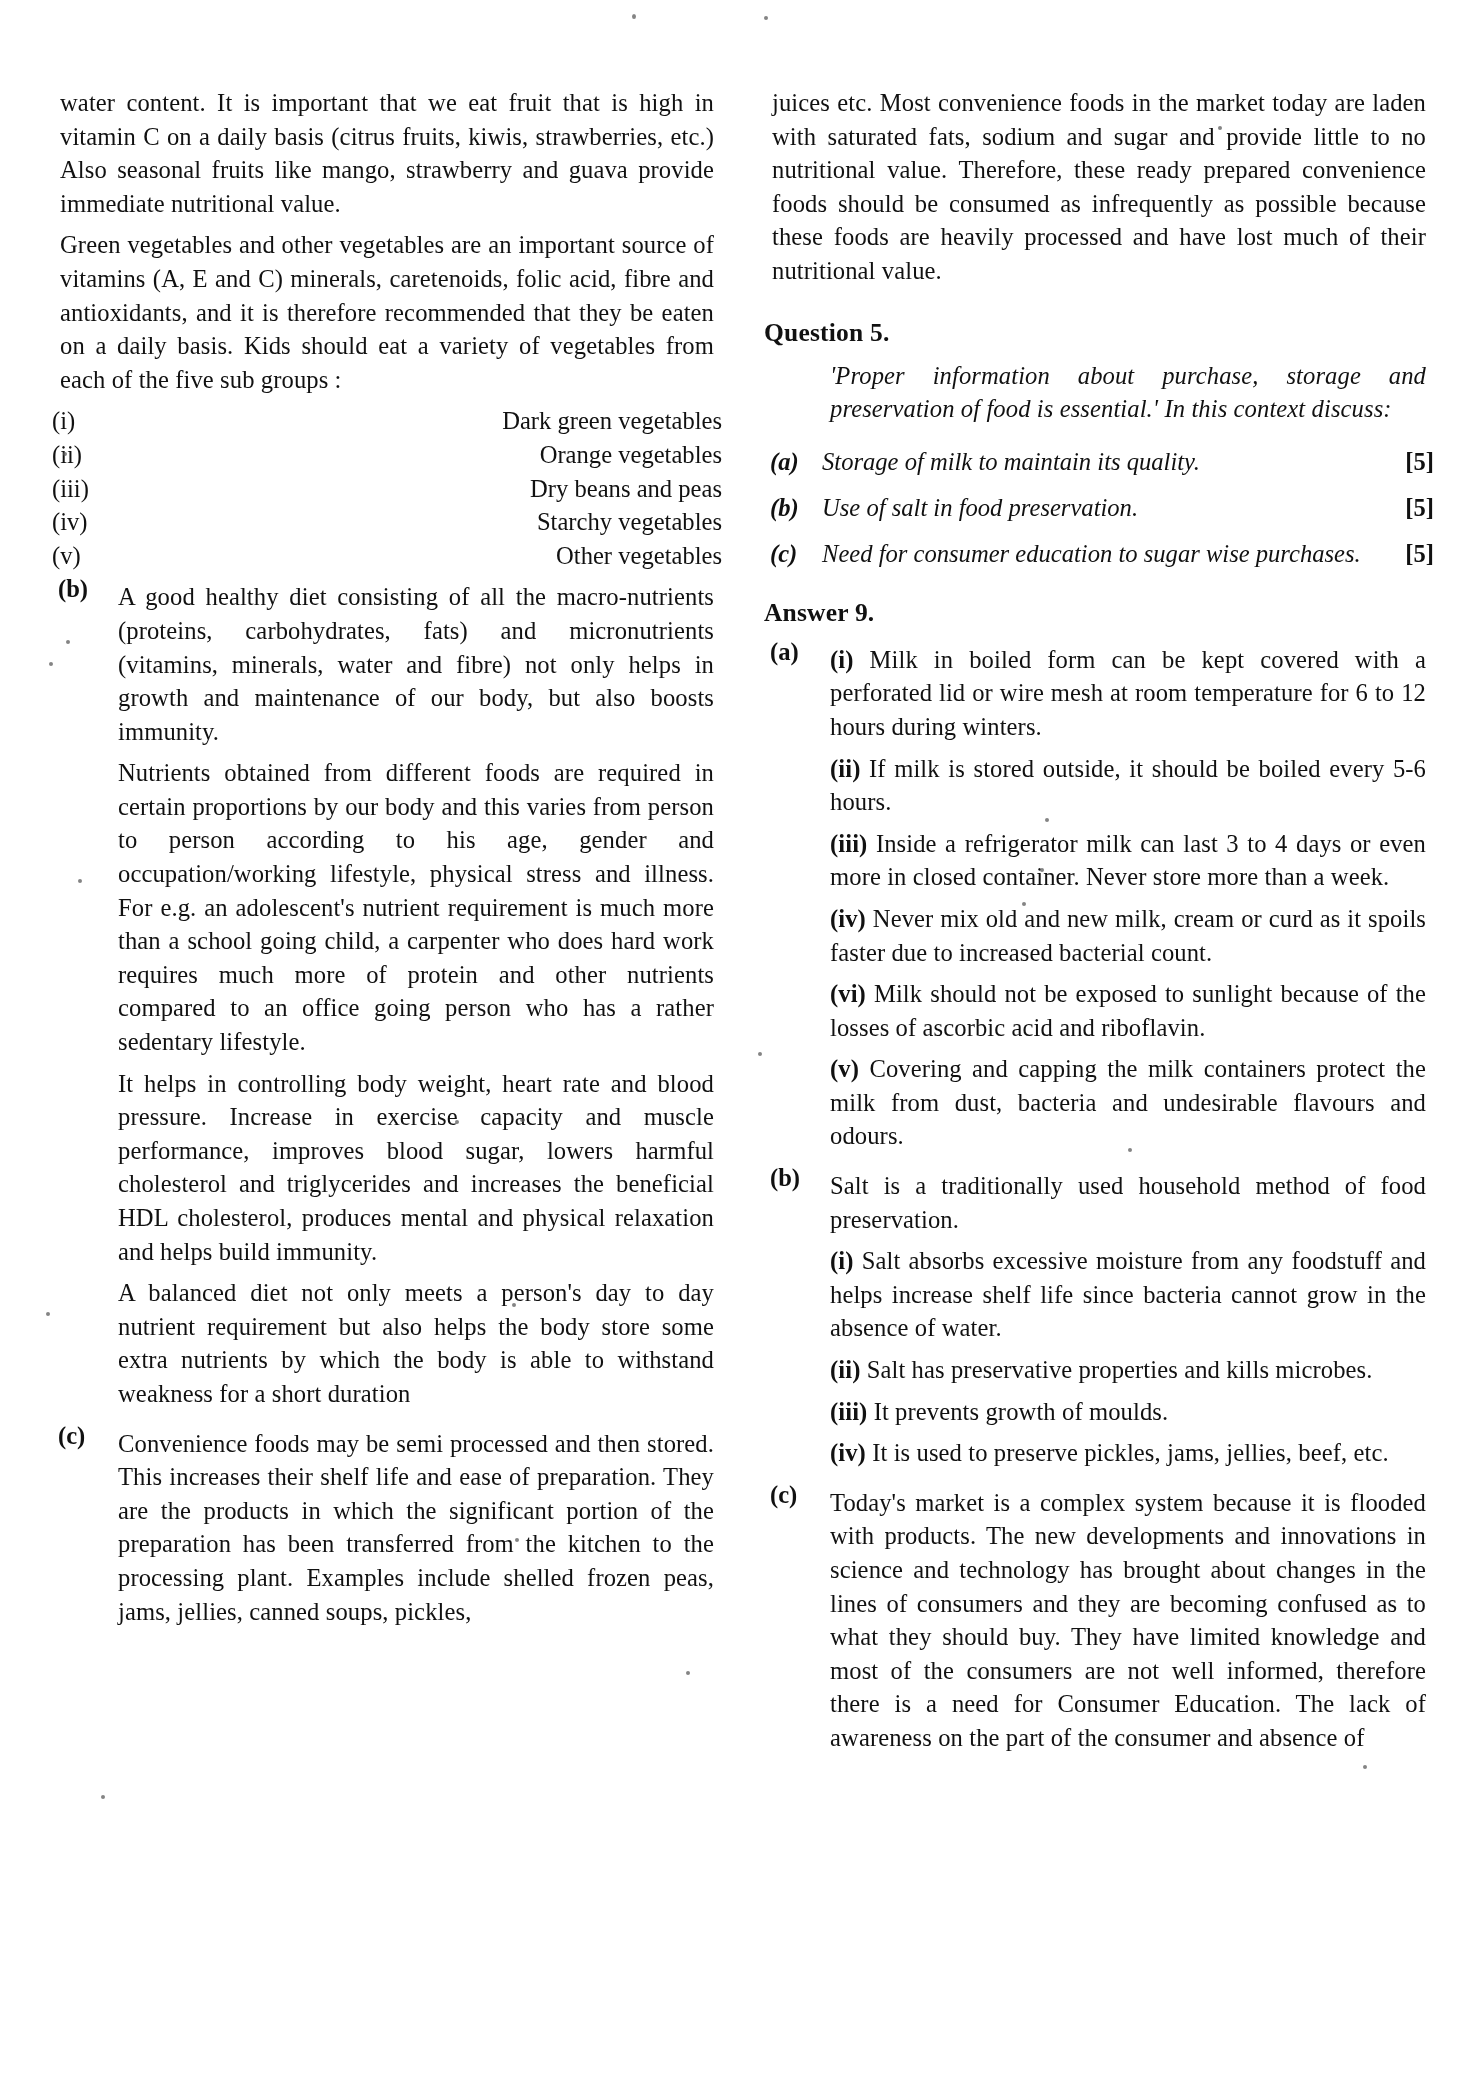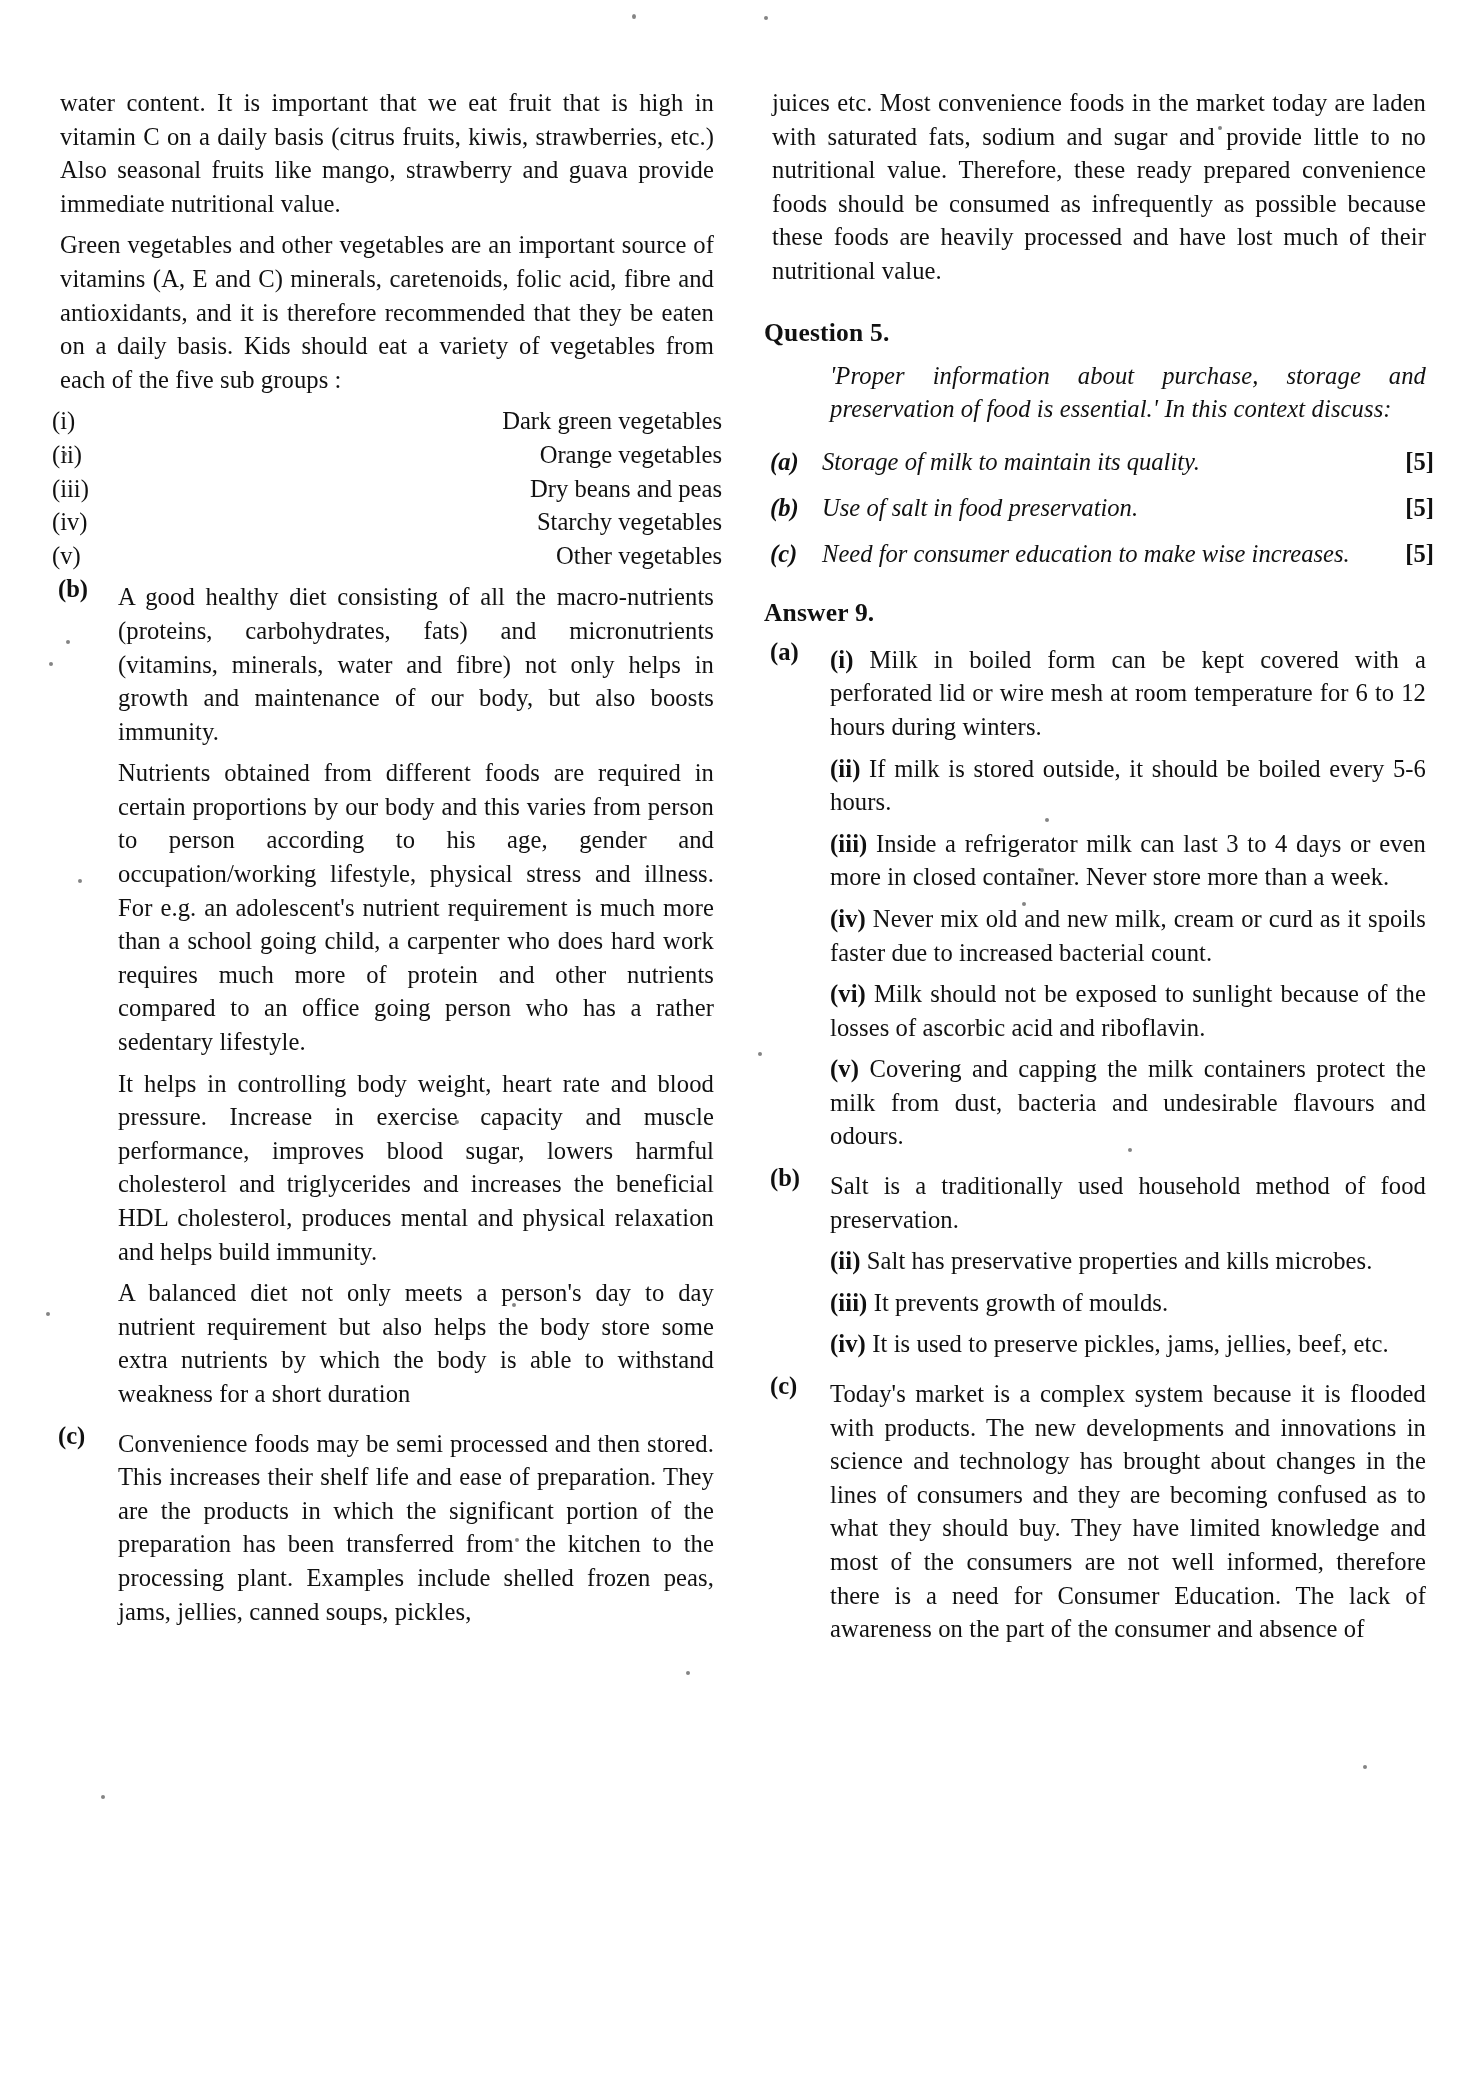--- a/index.html
+++ b/index.html
@@ -216,21 +216,21 @@
         <span class="qlbl">(b)</span>
         <span class="qtxt">Use of salt in food preservation.</span>
         <span class="qmark">[5]</span>
       </div>
 
       <div class="sp10"></div>
 
       <div class="qrow">
         <span class="qlbl">(c)</span>
         <span class="qtxt">
-          <span>Need for consumer education to make wise increases.</span>
+          <span>Need for consumer education to sugar wise purchases.</span>
         </span>
         <span class="qmark">[5]</span>
       </div>
 
       <div class="sp14"></div>
       <div class="qhead">Answer 9.</div>
 
       <div class="hang">
         <span class="lbl">(a)</span>
         <div class="body">
@@ -240,20 +240,21 @@
           <p class="para"><b>(iv)</b> <span>Never mix old and new milk, cream or curd as it spoils faster due to increased bacterial count.</span></p>
           <p class="para"><b>(vi)</b> <span>Milk should not be exposed to sunlight because of the losses of ascorbic acid and riboflavin.</span></p>
           <p class="para"><b>(v)</b> <span>Covering and capping the milk containers protect the milk from dust, bacteria and undesirable flavours and odours.</span></p>
         </div>
       </div>
 
       <div class="hang">
         <span class="lbl">(b)</span>
         <div class="body">
           <p class="para">Salt is a traditionally used household method of food preservation.</p>
+          <p class="para"><b>(i)</b> <span>Salt absorbs excessive moisture from any foodstuff and helps increase shelf life since bacteria cannot grow in the absence of water.</span></p>
           <p class="para"><b>(ii)</b> <span>Salt has preservative properties and kills microbes.</span></p>
           <p class="para"><b>(iii)</b> <span>It prevents growth of moulds.</span></p>
           <p class="para"><b>(iv)</b> <span>It is used to preserve pickles, jams, jellies, beef, etc.</span></p>
         </div>
       </div>
 
       <div class="hang">
         <span class="lbl">(c)</span>
         <div class="body">
           <p class="para">Today's market is a complex system because it is flooded with products. The new developments and innovations in science and technology has brought about changes in the lines of consumers and they are becoming confused as to what they should buy. They have limited knowledge and most of the consumers are not well informed, therefore there is a need for Consumer Education. The lack of awareness on the part of the consumer and absence of</p>

